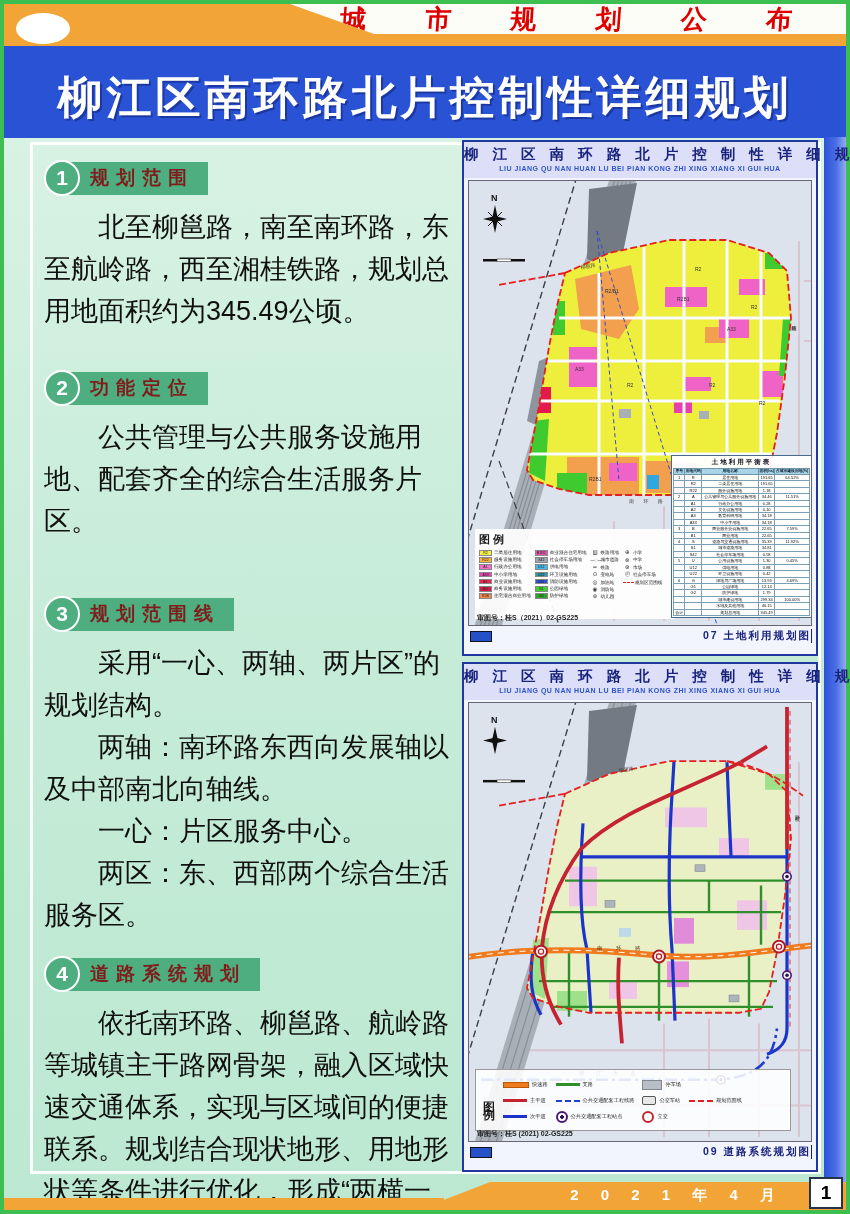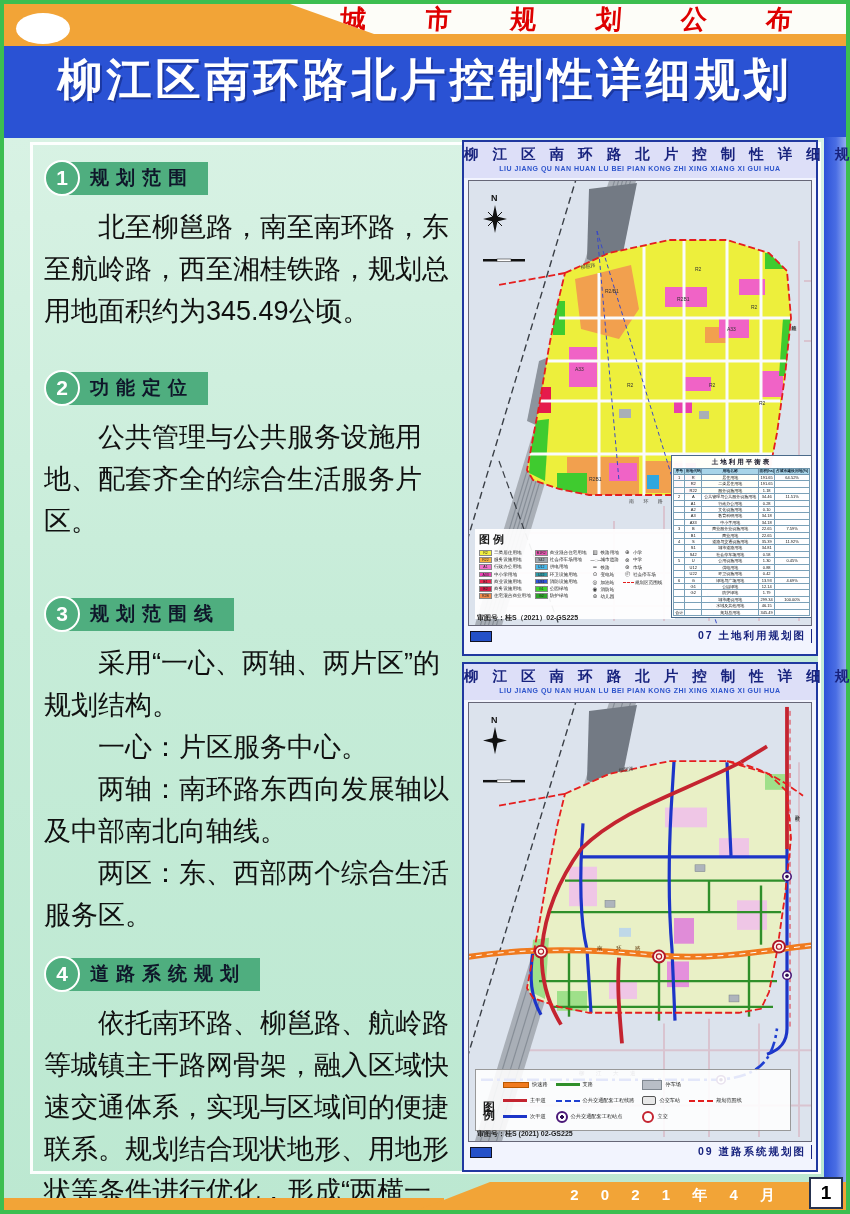--- a/index.html
+++ b/index.html
@@ -4,43 +4,43 @@
 <style>
   html,body{margin:0;padding:0;}
   body{width:850px;height:1214px;position:relative;font-family:"Liberation Sans",sans-serif;background:#3CBE50;overflow:hidden;}
   .abs{position:absolute;}
   
   .top-ribbon{left:4px;top:4px;right:4px;height:42px;background:#F2A437;}
   .ellipse{left:12px;top:9px;width:54px;height:31px;background:#fff;border-radius:50%;}
   .ribbon-wedge{left:278px;right:0;top:0;height:30px;background:#FDFDF8;clip-path:polygon(8px 0,100% 0,100% 100%,92px 100%);display:flex;align-items:center;justify-content:flex-end;padding-right:28px;box-sizing:border-box;}
   .ribbon-text{color:#DE0000;font-size:26px;font-weight:800;letter-spacing:26px;transform:skewX(-4deg);white-space:nowrap;}
   .banner{left:4px;top:46px;right:4px;height:92px;background:#2A52D4;text-align:center;}
-  .banner-title{margin-top:4px;color:#fff;font-size:45px;font-weight:800;letter-spacing:4px;text-shadow:2px 2px 0 rgba(0,10,70,.35);white-space:nowrap;font-family:Liberation Serif, serif;}
+  .banner-title{margin-top:22px;color:#fff;font-size:45px;font-weight:800;letter-spacing:4px;text-shadow:2px 2px 0 rgba(0,10,70,.35);white-space:nowrap;font-family:Liberation Serif, serif;}
   .banner-sub{margin-top:2px;color:#FFE600;font-size:17px;font-weight:700;letter-spacing:1px;}
   
   .main-bg{left:4px;top:138px;right:4px;bottom:4px;background:linear-gradient(180deg,#D8F2E4 0%,#C6ECD8 45%,#BCE8D1 100%);}
   .blue-band{right:4px;top:137px;width:22px;height:1047px;background:linear-gradient(90deg,#2D52D8 0%,#4A6EE4 55%,#93ABF1 100%);}
   .frame{left:30px;top:142px;width:785px;height:1026px;border:3px solid rgba(255,255,255,.95);}
   
   .left-col{left:44px;top:146px;width:410px;}
   .badge{display:flex;align-items:center;height:36px;margin-top:14px;}
   .badge .num{width:36px;height:36px;border-radius:50%;background:#4FAE7F;border:2px solid #fff;box-sizing:border-box;color:#fff;font-size:21px;font-weight:800;display:flex;align-items:center;justify-content:center;z-index:2;}
-  .badge .lbl{margin-left:-14px;height:33px;background:#4FAE7F;color:#0f172a;font-size:19px;font-weight:800;letter-spacing:7px;display:flex;align-items:center;padding:0 14px 0 24px;}
+  .badge .lbl{margin-left:-14px;height:33px;background:#4FAE7F;color:#7f1d1d;font-size:19px;font-weight:800;letter-spacing:7px;display:flex;align-items:center;padding:0 14px 0 24px;}
   .paras{margin-top:10px;}
   .paras p{margin:0;font-size:27px;line-height:42px;color:#101010;font-weight:500;text-indent:2em;font-family:"Liberation Sans","DejaVu Sans",sans-serif;}
   .gap26{height:24px;} .gap40{height:40px;} .gap10{height:6px;}
   
   .panel{left:462px;width:356px;background:#F2F4FE;border:2px solid #2038A0;box-sizing:border-box;}
   .panel-hd{background:#DDDFF8;text-align:center;padding-top:3px;height:33px;}
   .panel-hd .t{color:#18237E;font-size:14.5px;font-weight:800;letter-spacing:5px;white-space:nowrap;}
   .panel-hd .py{color:#2E55CC;font-size:7px;font-weight:700;letter-spacing:.5px;margin-top:1px;white-space:nowrap;}
   .mapbox{margin:2px 4px 0 4px;border:1px solid #667;position:relative;background:#DCE3ED;overflow:hidden;}
   .panel-ft{height:20px;display:flex;align-items:center;justify-content:space-between;padding:0 4px 0 6px;}
   .logo-rect{width:20px;height:9px;background:#2450C8;border:1px solid #112;}
-  .caption{color:#18237E;font-size:10.5px;font-weight:800;letter-spacing:2px;border-right:1.5px solid #18237E;padding-right:5px;}
+  .caption{color:#18237E;font-size:10.5px;font-weight:800;letter-spacing:2px;border-right:1.5px solid #18237E;}
   .approval{position:absolute;left:8px;bottom:2px;font-size:7px;font-weight:700;color:#222;z-index:6;}
   
   .lg1{position:absolute;left:6px;top:348px;width:200px;height:90px;background:rgba(255,255,255,.93);padding:3px 4px;box-sizing:border-box;z-index:5;}
   .lg1-title{font-size:11px;font-weight:800;letter-spacing:3px;color:#1a1a1a;margin-bottom:2px;}
   .lg1-cols{display:flex;}
   .lg1 .col{margin-right:4px;}
   .lg-it{font-size:4.6px;line-height:7.2px;color:#222;white-space:nowrap;}
   .lsw{display:inline-block;width:13px;height:5.5px;border:.5px solid #888;vertical-align:middle;margin-right:2px;text-align:center;font-size:3.5px;line-height:5.5px;color:#222;box-sizing:border-box;}
   .sym{display:inline-block;width:9px;font-size:5.5px;text-align:center;vertical-align:middle;color:#333;margin-right:1px;}
   .dashred{display:inline-block;width:11px;height:0;border-top:1.6px dashed #E31E1E;vertical-align:middle;margin-right:1px;}
@@ -112,22 +112,22 @@
     </div>
 
   <div class="gap40"></div>
   <div class="badge">
     <div class="num">3</div>
     <div class="lbl">规划范围线</div>
   </div>
   <div class="paras">
 
   <p>采用“一心、两轴、两片区”的规划结构。</p>
+      <p>两轴：南环路东西向发展轴以及中部南北向轴线。</p>
       <p>一心：片区服务中心。</p>
-      <p>两轴：南环路东西向发展轴以及中部南北向轴线。</p>
       <p>两区：东、西部两个综合生活服务区。</p>
     </div>
 
   <div class="gap10"></div>
   <div class="badge">
     <div class="num">4</div>
     <div class="lbl">道路系统规划</div>
   </div>
   <div class="paras">
 

